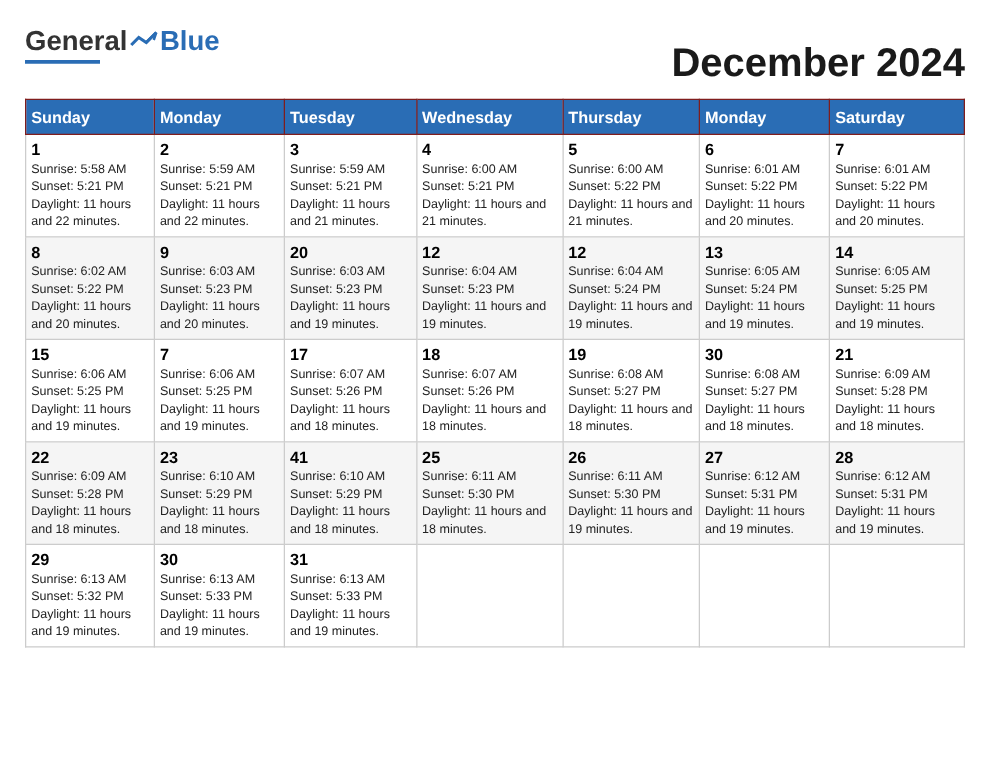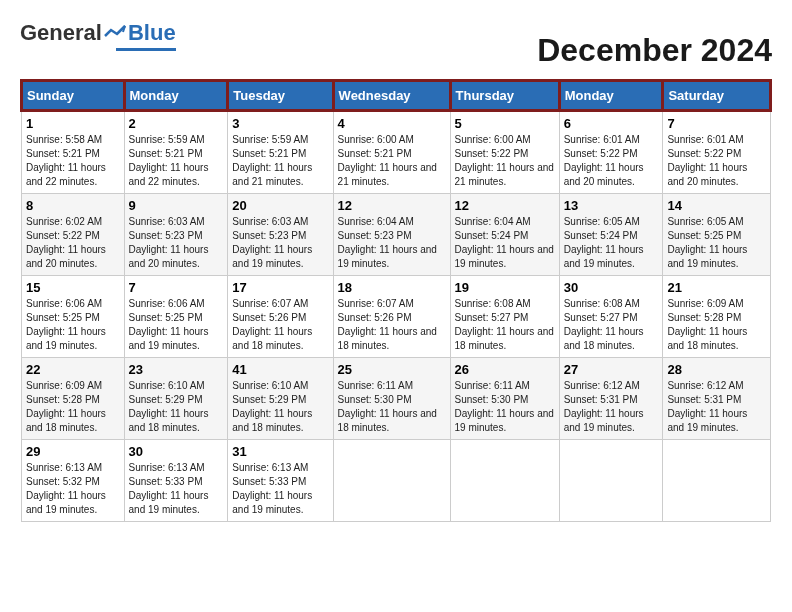--- a/index.html
+++ b/index.html
@@ -12,21 +12,21 @@
     }
     .header {
       display: flex;
       justify-content: space-between;
       align-items: flex-start;
       margin-bottom: 10px;
     }
     .logo {
       display: flex;
       flex-direction: column;
-      align-items: flex-end;
+      align-items: flex-start;
     }
     .logo-line {
       display: flex;
       align-items: center;
       gap: 2px;
     }
     .logo-underline {
       width: 60px;
       height: 3px;
       background: #2a6db5;
@@ -50,21 +50,21 @@
       border-collapse: collapse;
       font-size: 11px;
     }
     thead tr th {
       background: #2a6db5;
       color: #fff;
       padding: 6px 4px;
       text-align: left;
       font-size: 13px;
       font-weight: bold;
-      border: 3px solid #7f1d1d;
+      border: 1px solid #7f1d1d;
     }
     tbody tr td {
       border: 1px solid #ccc;
       padding: 4px 4px;
       vertical-align: top;
       min-height: 70px;
       background: #fff;
     }
     tbody tr:nth-child(even) td {
       background: #f5f5f5;

